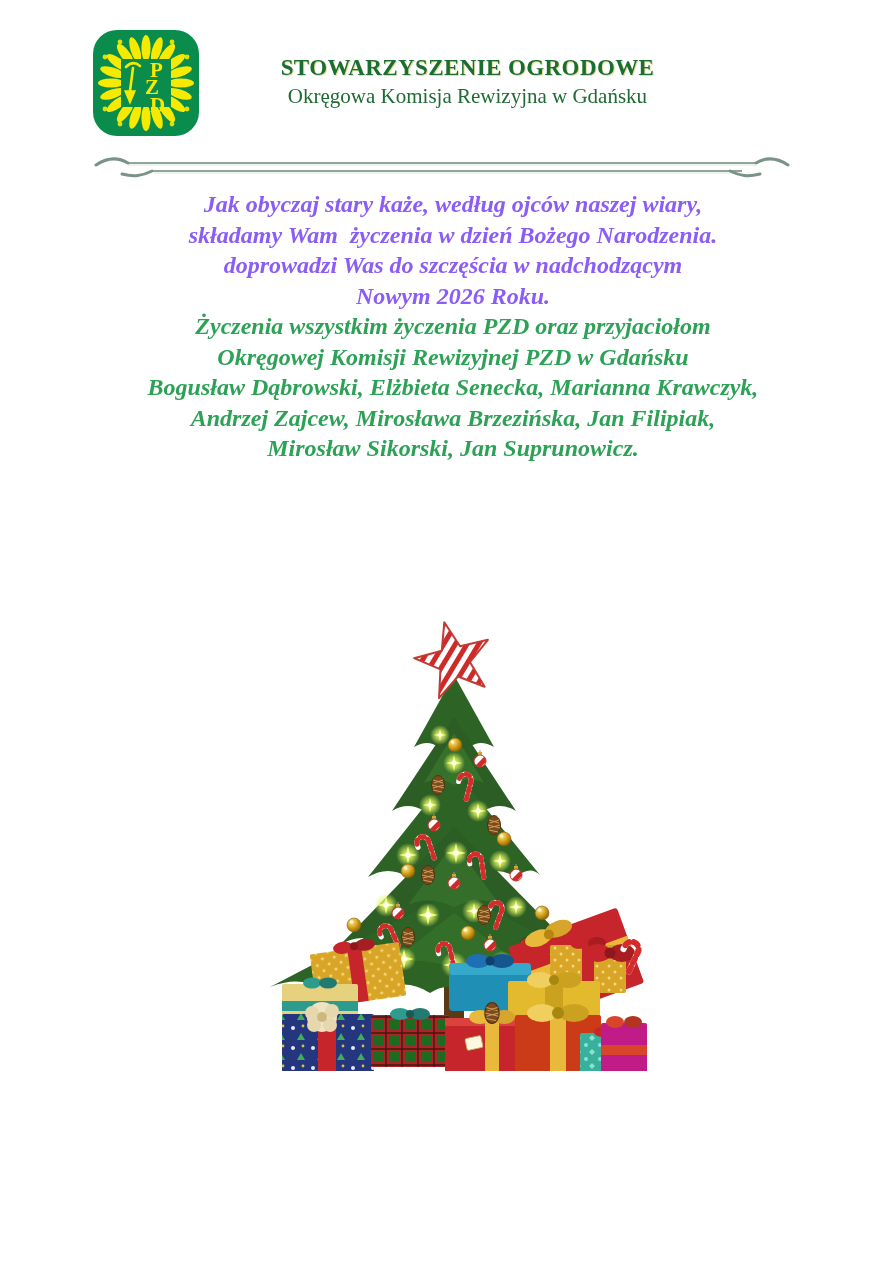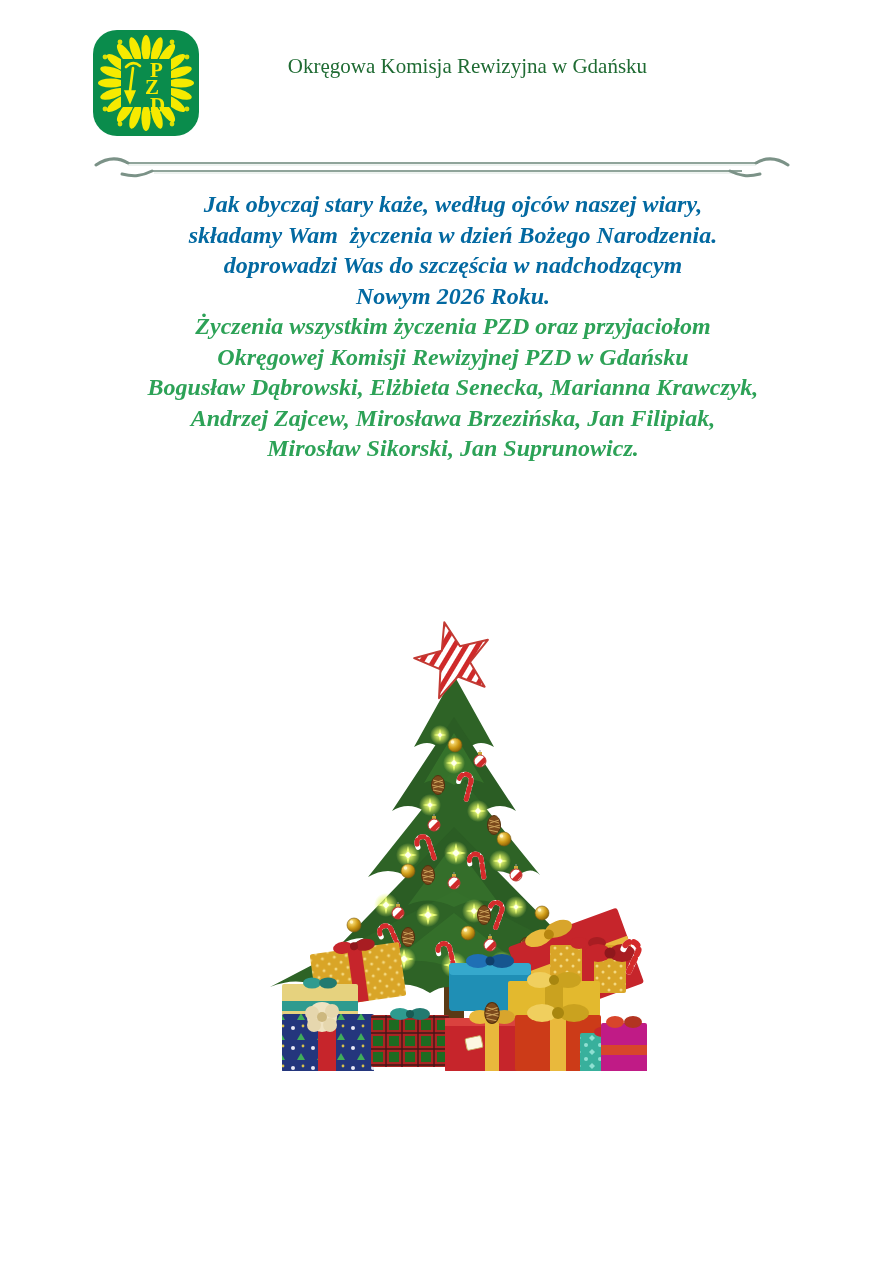--- a/index.html
+++ b/index.html
@@ -32,21 +32,21 @@
     color: #1f6b33;
     margin-top: 5px;
   }
   .divider-wrap { position: absolute; left: 92px; top: 154px; width: 700px; height: 26px; }
   
   .greeting { position: absolute; left: 21px; top: 189px; width: 864px; text-align: center; }
   .line {
     font: bold italic 24px/30.5px "Liberation Serif", serif;
     white-space: pre-wrap;
   }
-  .line.blue  { color: #0369a1; }
+  .line.blue  { color: #8b5cf6; }
   .line.green { color: #2da257; }
   
   .tree-wrap { position: absolute; left: 258px; top: 613px; width: 392px; height: 458px; margin: 0; }
   
   .dateline {
     position: absolute; left: 110px; top: 1089px;
     font: bold italic 26px/1.2 "Liberation Serif", serif;
     color: #2b99d3;
   }
 </style>
@@ -100,20 +100,21 @@
       </g>
       <g font-family="Liberation Serif, serif" font-weight="bold" font-size="21" fill="#f6ea00">
         <text x="58" y="48">P</text>
         <text x="53" y="65">Z</text>
         <text x="58" y="83">D</text>
       </g>
     </svg>
   </div>
 
   <header class="header-text">
+    <div class="org-type">STOWARZYSZENIE OGRODOWE</div>
     <div class="org-unit">Okręgowa Komisja Rewizyjna w Gdańsku</div>
   </header>
 
   <div class="divider-wrap">
     <svg viewBox="0 0 700 26" width="700" height="26">
       <g stroke="#8fa49a" fill="none">
         <path d="M34,9 H666" stroke-width="2"></path>
         <path d="M36,11 H664" stroke="#dce6e0" stroke-width="1"></path>
         <path d="M60,17 H650" stroke-width="2"></path>
         <path d="M62,19 H648" stroke="#dce6e0" stroke-width="1"></path>

